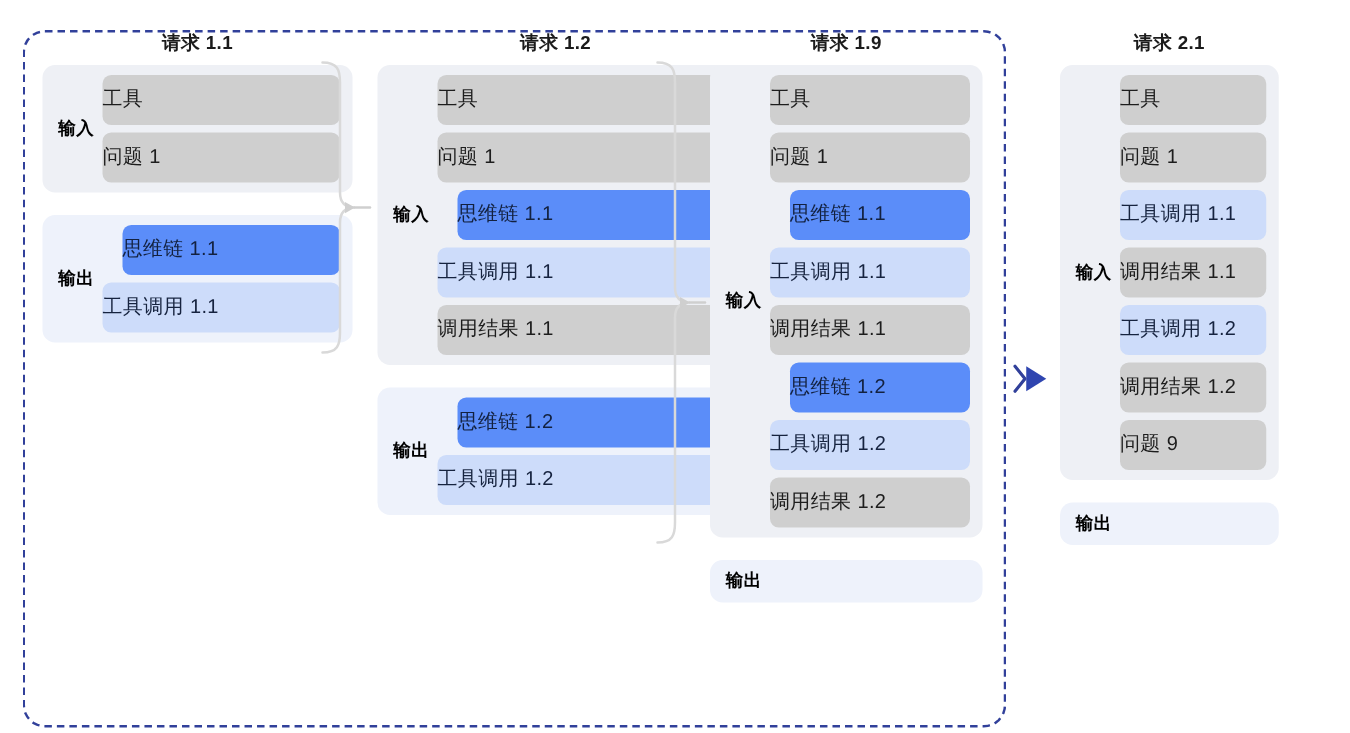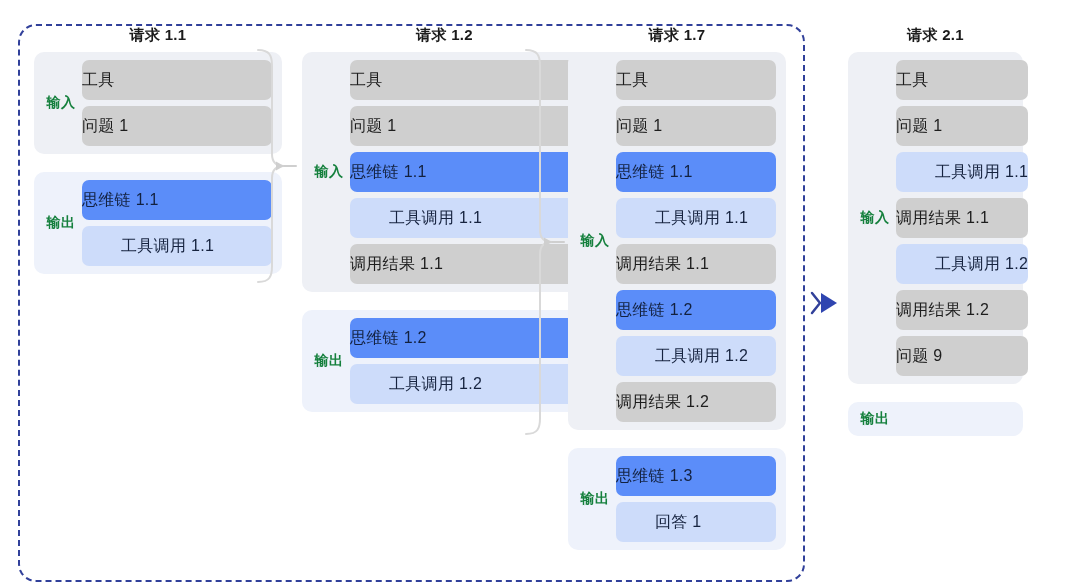--- a/index.html
+++ b/index.html
@@ -62,21 +62,21 @@
   }
   .group.input  { background: #eef0f5; }
   .group.output { background: #eef2fb; }
 
   .group-label {
     flex: 0 0 auto;
     width: 42px;
     text-align: center;
     font-size: 14px;
     font-weight: 700;
-    color: #15803d;
+    color: #000000;
     letter-spacing: .5px;
   }
   .stack {
     flex: 1 1 auto;
     display: flex;
     flex-direction: column;
     gap: 6px;
   }
 
   .chip {
@@ -84,22 +84,22 @@
     line-height: 40px;
     border-radius: 7px;
     text-align: left;
     font-size: 16px;
     font-weight: 400;
     letter-spacing: .3px;
     white-space: nowrap;
     box-sizing: border-box;
   }
   .chip.gray      { background: #cfcfcf; color: #1d1d1d; }
-  .chip.blue      { background: #5b8df9; color: #13213f; }
-  .chip.lightblue { background: #cddcfa; color: #16233f; padding-left: 39px; }
+  .chip.blue      { background: #5b8df9; color: #13213f; margin-left: 16px; }
+  .chip.lightblue { background: #cddcfa; color: #16233f; }
 
   .gap-between-groups { height: 18px; }
 
   
   .brace {
     position: absolute;
     pointer-events: none;
   }
 
   
@@ -149,41 +149,37 @@
         <div class="gap-between-groups"></div>
         <div class="group output">
           <div class="group-label">输出</div>
           <div class="stack">
             <div class="chip blue">思维链 1.2</div>
             <div class="chip lightblue">工具调用 1.2</div>
           </div>
         </div>
       </div>
       <div class="column" style="left: 568px; width: 218px;">
-        <div class="col-title">请求 1.7</div>
+        <div class="col-title">请求 1.9</div>
         <div class="group input">
           <div class="group-label">输入</div>
           <div class="stack">
             <div class="chip gray">工具</div>
             <div class="chip gray">问题 1</div>
             <div class="chip blue">思维链 1.1</div>
             <div class="chip lightblue">工具调用 1.1</div>
             <div class="chip gray">调用结果 1.1</div>
             <div class="chip blue">思维链 1.2</div>
             <div class="chip lightblue">工具调用 1.2</div>
             <div class="chip gray">调用结果 1.2</div>
           </div>
         </div>
         <div class="gap-between-groups"></div>
         <div class="group output">
           <div class="group-label">输出</div>
-          <div class="stack">
-            <div class="chip blue">思维链 1.3</div>
-            <div class="chip lightblue">回答 1</div>
-          </div>
         </div>
       </div>
       <div class="column" style="left: 848px; width: 175px;">
         <div class="col-title">请求 2.1</div>
         <div class="group input">
           <div class="group-label">输入</div>
           <div class="stack">
             <div class="chip gray">工具</div>
             <div class="chip gray">问题 1</div>
             <div class="chip lightblue">工具调用 1.1</div>

